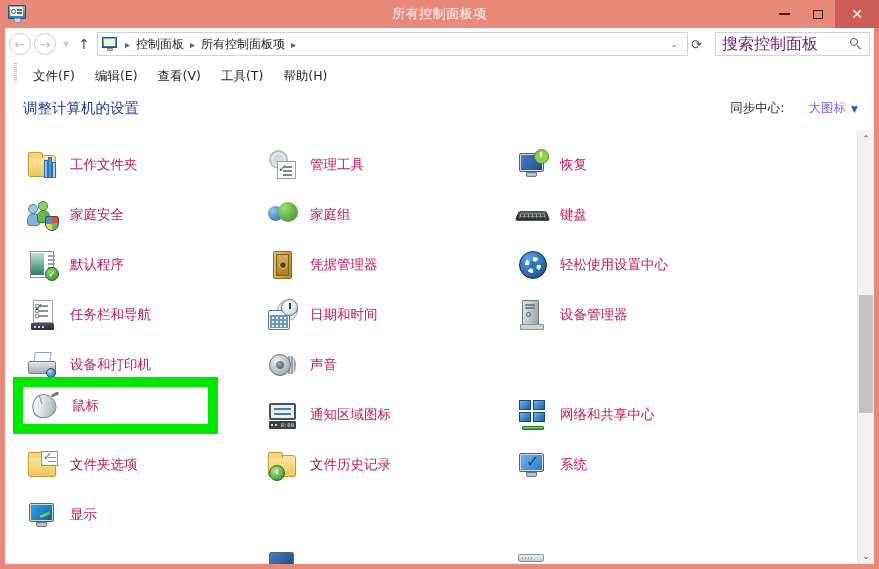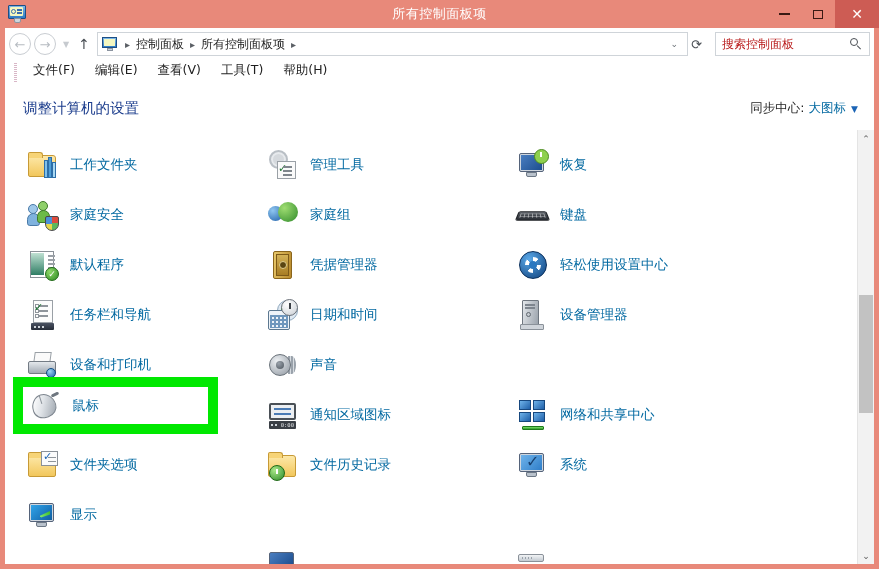--- a/index.html
+++ b/index.html
@@ -215,22 +215,22 @@
     margin-left: 7px;
     margin-right: 4px;
     border: 1px solid #cfd4d9;
     background: #ffffff;
     display: flex;
     align-items: center;
     padding: 0 6px;
   }
   .search-ph {
     flex: 1;
-    font-size: 12px;
-    color: #b91c1c;
+    font-size: 16px;
+    color: #701a75;
     white-space: nowrap;
   }
   .search-ico {
     width: 13px; height: 13px;
     position: relative;
   }
   .search-ico .ring {
     position: absolute;
     left: 0; top: 0;
     width: 8px; height: 8px;
@@ -245,21 +245,21 @@
     transform: rotate(45deg);
     transform-origin: left center;
   }
 
   
   .menubar {
     flex: 0 0 27px;
     background: #ffffff;
     margin: 0 5px;
     display: flex;
-    align-items: flex-start;
+    align-items: flex-end;
     padding-left: 18px;
     position: relative;
   }
   .menubar::before {
     content: "";
     position: absolute;
     left: 9px; top: 3px;
     width: 3px; height: 20px;
     background: repeating-linear-gradient(
       to bottom, #d9b7c7 0 1px, transparent 1px 2px
@@ -288,22 +288,22 @@
   }
   .viewby {
     margin-left: auto;
     display: flex;
     align-items: center;
     font-size: 12.5px;
     white-space: nowrap;
   }
   .viewby-label { color: #1f1f1f; }
   .viewby-value {
-    color: #0369a1;
-    margin-left: 4px;
+    color: #8b5cf6;
+    margin-left: 24px;
   }
   .viewby-caret {
     color: #1b64b5;
     font-size: 9px;
     margin-left: 5px;
   }
 
   
   .content-wrap {
     flex: 1;
@@ -327,21 +327,21 @@
   }
   .cp-item {
     display: flex;
     align-items: center;
     gap: 11px;
     height: 50px;
     padding-right: 6px;
   }
   .cp-label {
     font-size: 13.5px;
-    color: #0369a1;
+    color: #be185d;
     white-space: nowrap;
   }
   .ico {
     width: 32px; height: 32px;
     position: relative;
     flex: 0 0 32px;
   }
 
   
   .highlight-box {

